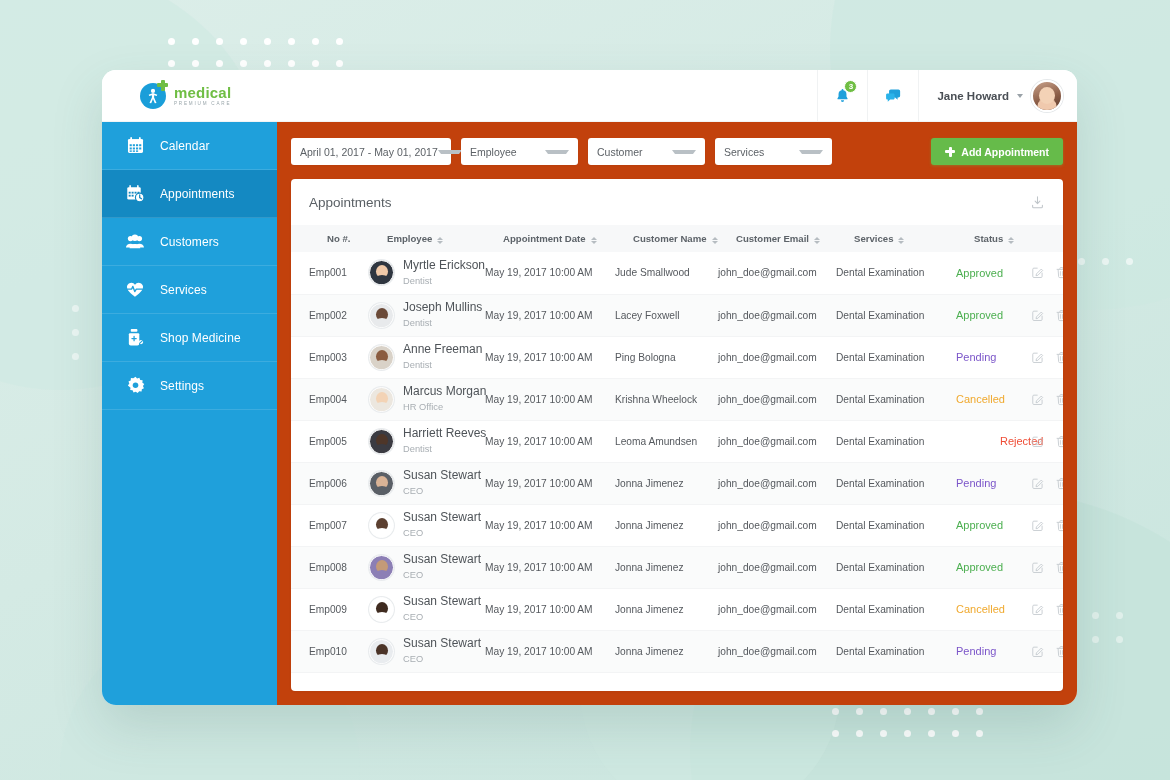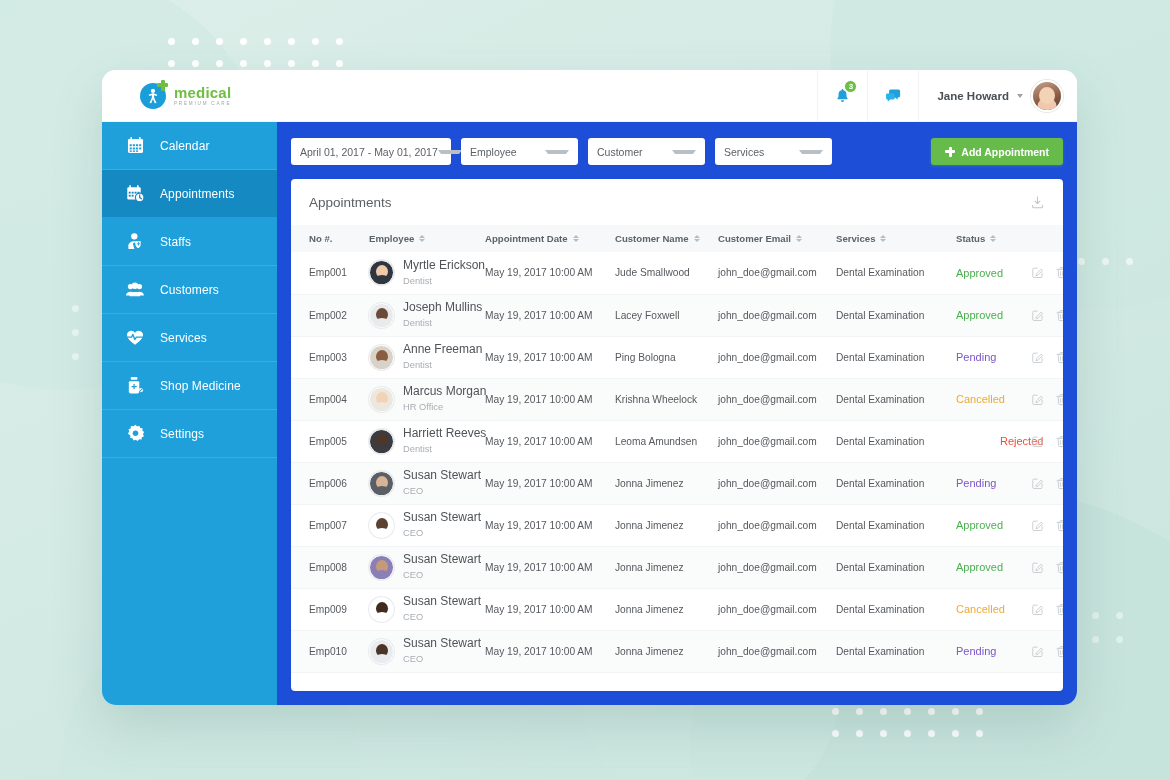--- a/index.html
+++ b/index.html
@@ -168,21 +168,21 @@
   .nav-icon {
     width: 22px; height: 22px;
     display: flex; align-items: center; justify-content: center;
     flex-shrink: 0;
   }
   .nav-label { font-size: 12px; letter-spacing: .1px; }
 
   
   .content {
     flex: 1;
-    background: #1d4ed8;
+    background: #c2410c;
     padding: 16px 14px 14px 14px;
     min-width: 0;
     display: flex;
     flex-direction: column;
   }
 
   .filterbar { display: flex; align-items: center; gap: 10px; margin-bottom: 14px; }
   .select {
     height: 27px;
     background: #fff;
@@ -243,21 +243,21 @@
   thead th {
     background: #f7f8f9;
     font-size: 9.6px;
     color: #5d6369;
     text-align: left;
     font-weight: bold;
     padding: 8px 0;
     height: 26px;
     white-space: nowrap;
   }
-  thead th .th-in { display: flex; align-items: center; gap: 5px; }
+  thead th .th-in { display: flex; align-items: flex-end; gap: 5px; margin-left: 18px; }
   .sortic { display: inline-flex; flex-direction: column; gap: 1.5px; }
   .sortic i { width:0;height:0;border-left:3px solid transparent;border-right:3px solid transparent; }
   .sortic i:first-child { border-bottom:3.5px solid #b6bcc1; }
   .sortic i:last-child { border-top:3.5px solid #b6bcc1; }
 
   tbody td {
     font-size: 10.2px;
     color: #55595e;
     padding: 0;
     height: 42px;
@@ -442,31 +442,20 @@
             <rect x="7.1" y="13.6" width="2.5" height="2.3" fill="#1489c2"></rect>
             <rect x="4.2" y="1.4" width="2" height="4.3" rx="1" fill="#fff"></rect>
             <rect x="14" y="1.4" width="2" height="4.3" rx="1" fill="#fff"></rect>
             <circle cx="17.3" cy="17" r="5.4" fill="#fff" stroke="#1489c2" stroke-width="1.5"></circle>
             <path d="M17.3 13.8v3.4l2.3 1.4" stroke="#1489c2" stroke-width="1.6" fill="none" stroke-linecap="round"></path>
           </svg>
         </span>
         <span class="nav-label">Appointments</span>
       </div>
 
-      <div class="nav-item">
-        <span class="nav-icon">
-          <svg width="19" height="19" viewBox="0 0 24 24">
-            <circle cx="10.5" cy="5.5" r="4" fill="#fff"></circle>
-            <path d="M3 21.5v-4.3c0-3.3 3.4-5.6 7.5-5.6 1.3 0 2.6.2 3.7.7l-2 2.4-1.7-1.9-1.8 2.1 1.9 6.6z" fill="#fff"></path>
-            <path d="M12 11.8h6.6v4.1c0 2.1-1.5 3.9-3.3 4.7-1.8-.8-3.3-2.6-3.3-4.7z" fill="#fff"></path>
-            <path d="M14.1 14.9h3.4M15.8 13.2v3.4" stroke="#1fa0db" stroke-width="1.1" stroke-linecap="round"></path>
-          </svg>
-        </span>
-        <span class="nav-label">Staffs</span>
-      </div>
 
       <div class="nav-item">
         <span class="nav-icon">
           <svg width="20" height="19" viewBox="0 0 24 24">
             <circle cx="6.3" cy="8.3" r="3.3" fill="#fff"></circle>
             <circle cx="17.6" cy="8.3" r="3.3" fill="#fff"></circle>
             <circle cx="11.9" cy="7.4" r="4.1" fill="#fff"></circle>
             <path d="M0.6 19.6c0-3 2.6-4.7 5.7-4.7s5.7 1.7 5.7 4.7z" fill="#fff"></path>
             <path d="M12 19.6c0-3 2.6-4.7 5.6-4.7s5.7 1.7 5.7 4.7z" fill="#fff"></path>
             <path d="M5.1 20.6c0-3.5 3-5.6 6.8-5.6s6.8 2.1 6.8 5.6z" fill="#fff"></path>

